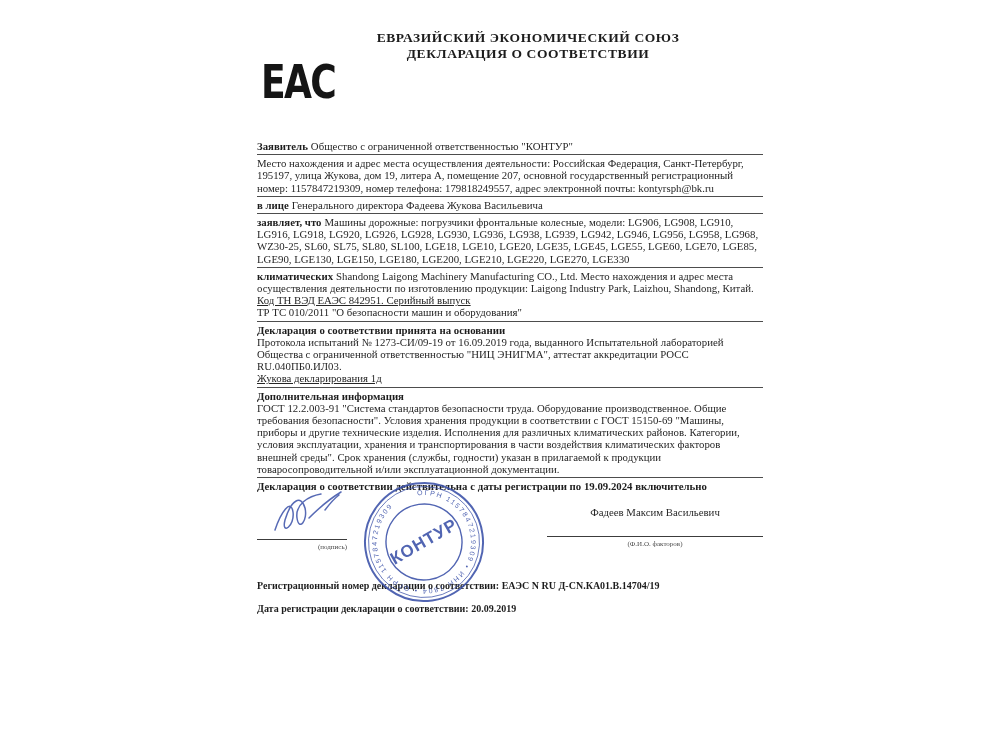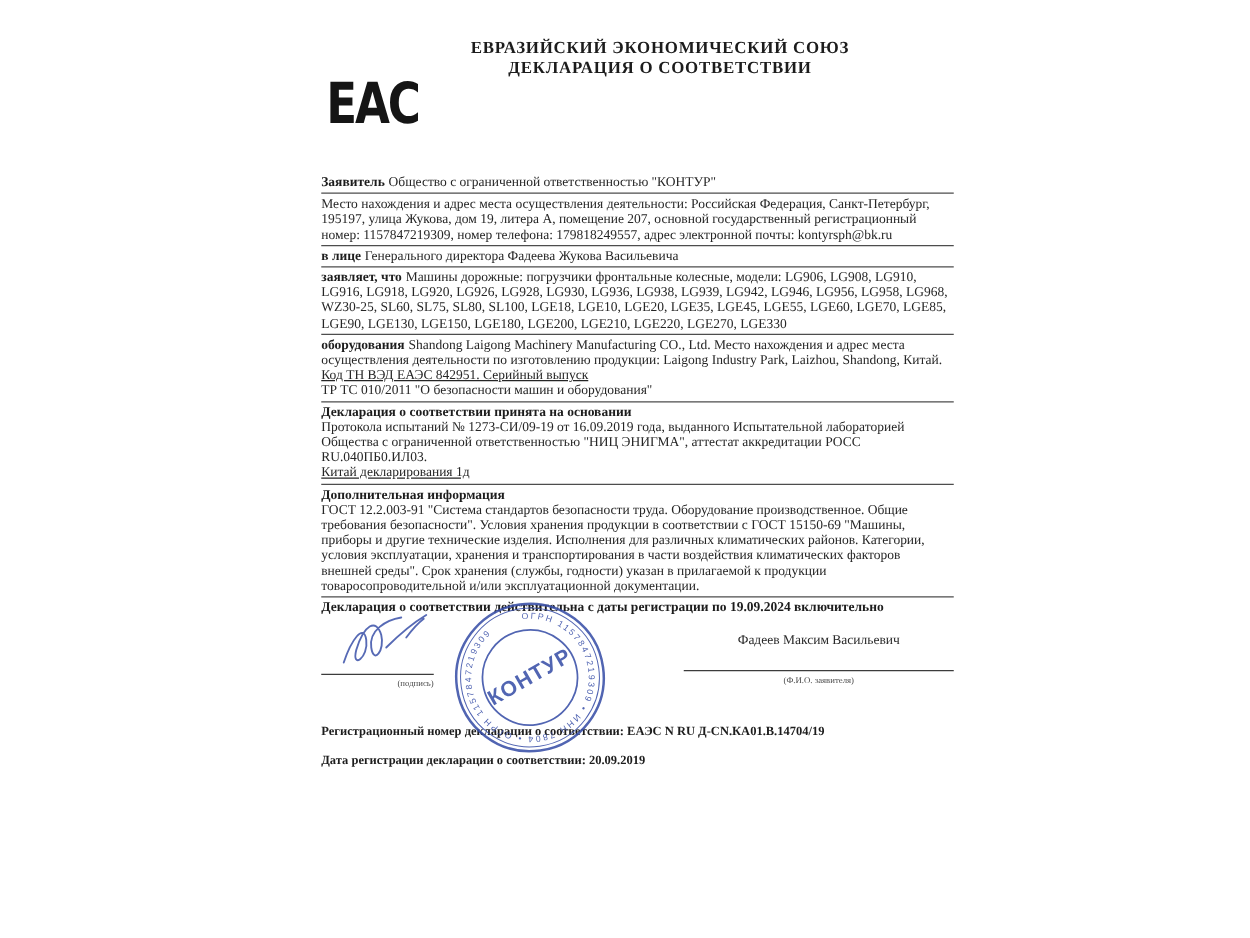--- a/index.html
+++ b/index.html
@@ -53,30 +53,30 @@
 
     <p>Место нахождения и адрес места осуществления деятельности: Российская Федерация, Санкт-Петербург, 195197, улица Жукова, дом 19, литера А, помещение 207, основной государственный регистрационный номер: 1157847219309, номер телефона: 179818249557, адрес электронной почты: kontyrsph@bk.ru</p>
     <hr>
 
     <p class="lead"><b>в лице</b><span>Генерального директора Фадеева Жукова Васильевича</span></p>
     <hr>
 
     <p class="lead"><b>заявляет, что</b><span>Машины дорожные: погрузчики фронтальные колесные,  модели: LG906, LG908, LG910, LG916, LG918, LG920, LG926, LG928, LG930, LG936, LG938, LG939, LG942, LG946, LG956, LG958, LG968, WZ30-25, SL60, SL75, SL80, SL100, LGE18, LGE10, LGE20, LGE35, LGE45, LGE55, LGE60, LGE70, LGE85, LGE90, LGE130, LGE150, LGE180, LGE200, LGE210, LGE220, LGE270, LGE330</span></p>
     <hr>
 
-    <p class="lead"><b>оборудования</b><span>Shandong Laigong Machinery Manufacturing CO., Ltd. Место нахождения и адрес места осуществления деятельности по изготовлению продукции: Laigong Industry Park, Laizhou, Shandong, Китай.</span></p>
+    <p class="lead"><b>климатических</b><span>Shandong Laigong Machinery Manufacturing CO., Ltd. Место нахождения и адрес места осуществления деятельности по изготовлению продукции: Laigong Industry Park, Laizhou, Shandong, Китай.</span></p>
 
     <p class="u">Код ТН ВЭД ЕАЭС 842951. Серийный выпуск</p>
 
     <p>ТР ТС 010/2011 "О безопасности машин и оборудования"</p>
     <hr>
 
     <p class="bold-line">Декларация о соответствии принята на основании</p>
     <p>Протокола испытаний № 1273-СИ/09-19 от 16.09.2019 года, выданного Испытательной лабораторией Общества с ограниченной ответственностью "НИЦ ЭНИГМА", аттестат аккредитации РОСС RU.040ПБ0.ИЛ03.</p>
-    <p class="u">Китай декларирования 1д</p>
+    <p class="u">Жукова декларирования 1д</p>
     <hr>
 
     <p class="bold-line">Дополнительная информация</p>
     <p>ГОСТ 12.2.003-91 "Система стандартов безопасности труда. Оборудование производственное. Общие требования безопасности". Условия хранения продукции в соответствии с ГОСТ 15150-69 "Машины, приборы и другие технические изделия. Исполнения для различных климатических районов. Категории, условия эксплуатации, хранения и транспортирования в части воздействия климатических факторов внешней среды". Срок хранения (службы, годности) указан в прилагаемой к продукции товаросопроводительной и/или эксплуатационной документации.</p>
     <hr>
 
     <p class="bold-line">Декларация о соответствии действительна с даты регистрации по 19.09.2024 включительно</p>
 
     <div class="sig-row">
       <svg class="sig-scribble" width="88" height="52" viewBox="0 0 88 52">
@@ -97,21 +97,21 @@
           </defs>
           <text font-family="Liberation Sans, sans-serif" font-size="7" letter-spacing="1.6" fill="#3a50a8">
             <textPath href="#ringPath">ОГРН 1157847219309  •  ИНН 7804  •  ОГРН 1157847219309</textPath>
           </text>
           <text x="64" y="69" text-anchor="middle" transform="rotate(-22 64 64)" font-family="Liberation Sans, sans-serif" font-weight="bold" font-size="17" letter-spacing="1" fill="#3a50a8">КОНТУР</text>
         </g>
       </svg>
 
       <div class="sig-right">
         <div class="sig-name">Фадеев Максим Васильевич</div>
-        <div class="sig-caption">(Ф.И.О. заявителя)</div>
+        <div class="sig-caption">(Ф.И.О. факторов)</div>
       </div>
     </div>
 
     <div class="reg-block">
       <p>Регистрационный номер декларации о соответствии: ЕАЭС N RU Д-CN.КА01.В.14704/19</p>
       <p>Дата регистрации декларации о соответствии: 20.09.2019</p>
     </div>
 
   </div>
 </div>

